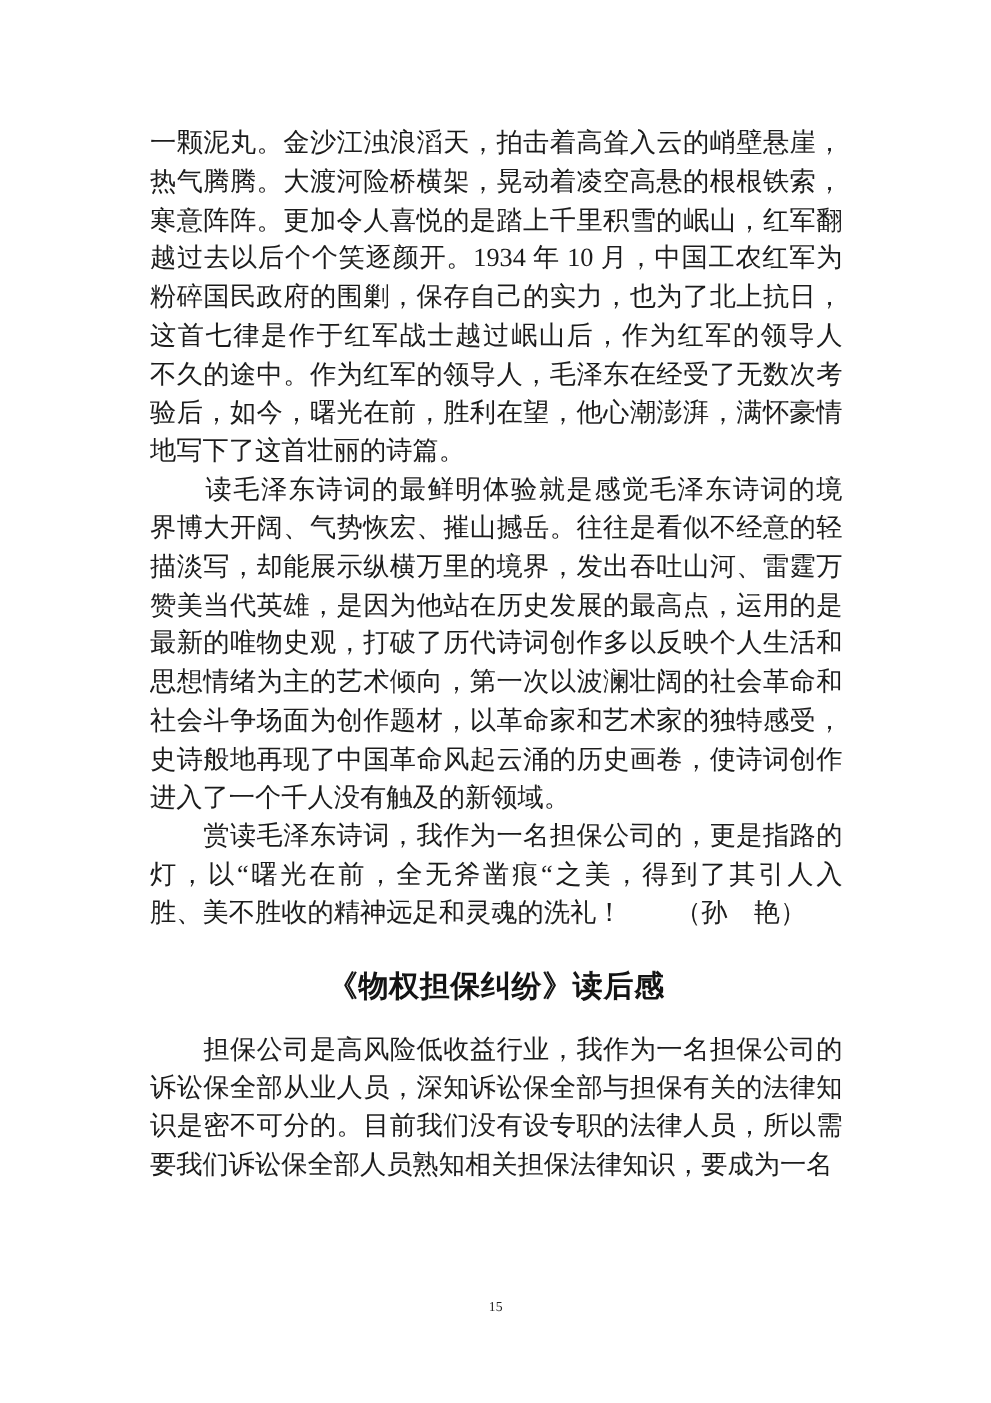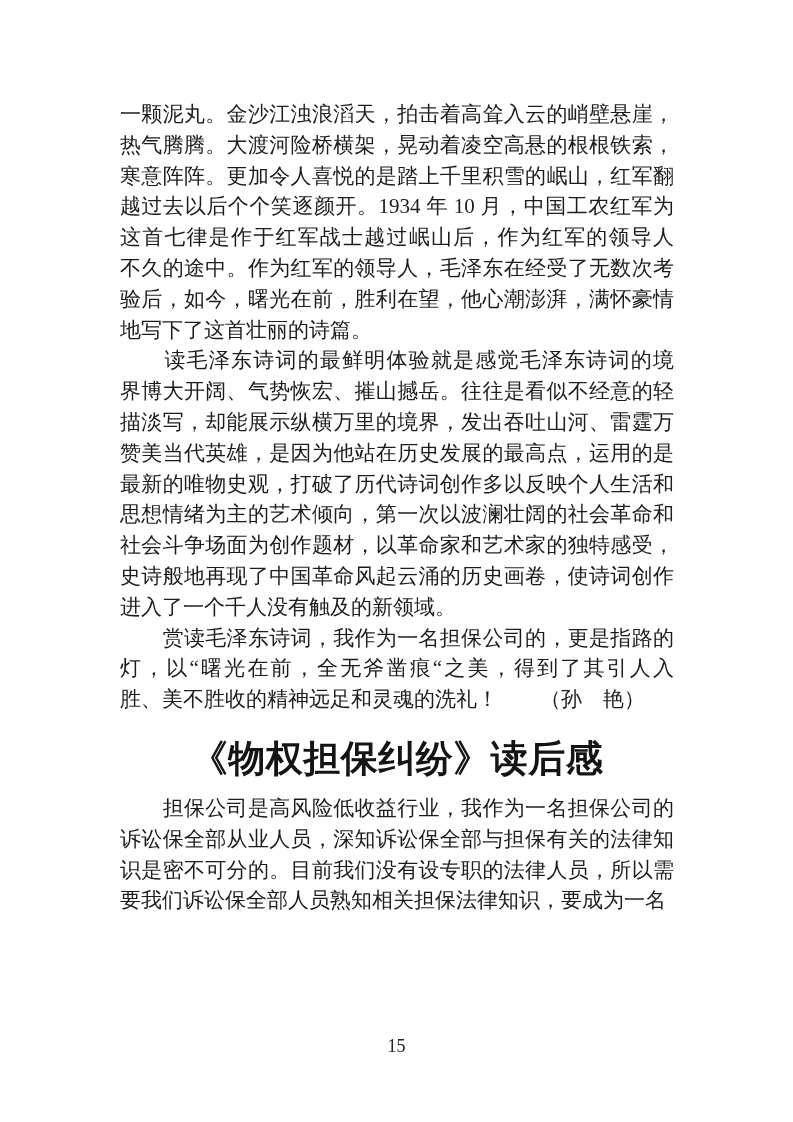--- a/index.html
+++ b/index.html
@@ -44,50 +44,51 @@
     text-align-last: left;
   }
   .article-title {
     margin: 24px 0 0 0;
     padding: 0;
     height: 40px;
     line-height: 40px;
     text-align: center;
     font-family: "Liberation Sans", "DejaVu Sans", sans-serif;
     font-weight: 700;
-    font-size: 37px;
+    font-size: 24px;
     color: #141414;
     letter-spacing: 0.5px;
   }
   .second-article > .para {
     margin-top: 14px;
   }
   .page-number {
     position: absolute;
     top: 1036px;
     left: 0;
     width: 793px;
     text-align: center;
     font-family: "Liberation Serif", "DejaVu Serif", serif;
-    font-size: 18px;
+    font-size: 11px;
     line-height: 20px;
     color: #222222;
   }
 </style>
 </head>
 <body>
 
 <div class="page">
   <div class="text-col">
     <section class="first-article">
         <div class="para">
           <div class="line">一颗泥丸。金沙江浊浪滔天，拍击着高耸入云的峭壁悬崖，</div>
           <div class="line">热气腾腾。大渡河险桥横架，晃动着凌空高悬的根根铁索，</div>
           <div class="line">寒意阵阵。更加令人喜悦的是踏上千里积雪的岷山，红军翻</div>
           <div class="line">越过去以后个个笑逐颜开。1934 年 10 月，中国工农红军为</div>
+          <div class="line">粉碎国民政府的围剿，保存自己的实力，也为了北上抗日，</div>
           <div class="line">这首七律是作于红军战士越过岷山后，作为红军的领导人</div>
           <div class="line">不久的途中。作为红军的领导人，毛泽东在经受了无数次考</div>
           <div class="line">验后，如今，曙光在前，胜利在望，他心潮澎湃，满怀豪情</div>
           <div class="line last">地写下了这首壮丽的诗篇。</div>
         </div>
         <div class="para">
           <div class="line">　　读毛泽东诗词的最鲜明体验就是感觉毛泽东诗词的境</div>
           <div class="line">界博大开阔、气势恢宏、摧山撼岳。往往是看似不经意的轻</div>
           <div class="line">描淡写，却能展示纵横万里的境界，发出吞吐山河、雷霆万</div>
           <div class="line">赞美当代英雄，是因为他站在历史发展的最高点，运用的是</div>

